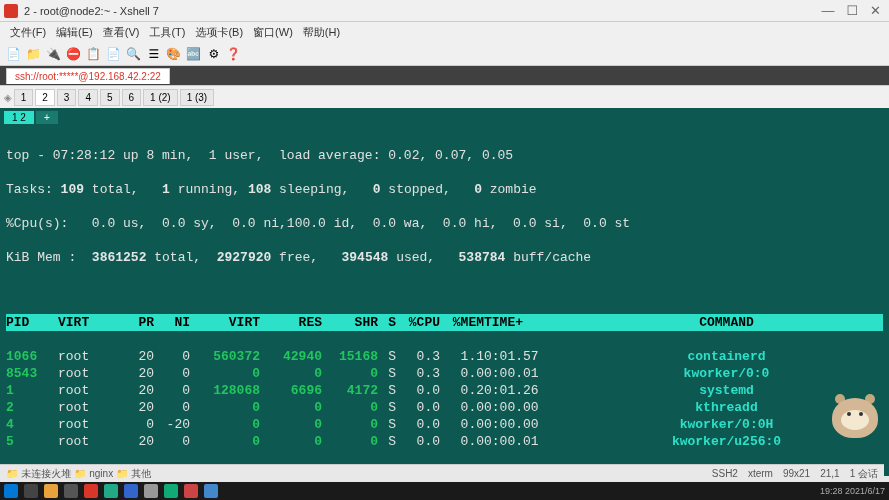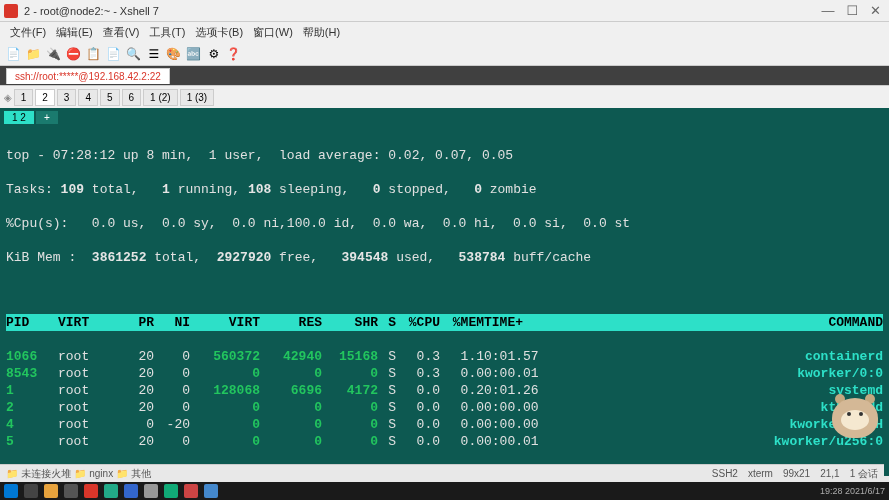--- a/index.html
+++ b/index.html
@@ -41,21 +41,21 @@
   .c-user { width: 50px; text-align: left; padding-left: 4px; }
   .c-pr { width: 50px; text-align: right; }
   .c-ni { width: 36px; text-align: right; }
   .c-virt { width: 70px; text-align: right; }
   .c-res { width: 62px; text-align: right; }
   .c-shr { width: 56px; text-align: right; }
   .c-s { width: 18px; text-align: right; }
   .c-cpu { width: 44px; text-align: right; }
   .c-mem { width: 44px; text-align: right; }
   .c-time { width: 80px; text-align: left; }
-  .c-cmd { padding-left: 6px; flex: 1; text-align: right; font-family: Liberation Mono, monospace; }
+  .c-cmd { padding-left: 6px; flex: 1; text-align: center; font-family: Liberation Mono, monospace; }
   
   .mascot { position: absolute; right: 6px; bottom: 30px; width: 56px; height: 56px; }
   .mascot-body { width: 46px; height: 40px; background: #d4b896; border-radius: 50% 50% 45% 45%; position: absolute; bottom: 8px; left: 5px; }
   .mascot-face { width: 28px; height: 20px; background: #f5e8d0; border-radius: 50%; position: absolute; bottom: 16px; left: 14px; }
   .mascot-eye { width: 4px; height: 4px; background: #333; border-radius: 50%; position: absolute; }
   .mascot-ear { width: 10px; height: 10px; background: #c4a880; border-radius: 50%; position: absolute; }
   
   .statusbar { position: absolute; bottom: 18px; left: 0; right: 5px; background: #e8e8e8; height: 18px; display: flex; align-items: center; padding: 0 6px; font-size: 10px; color: #555; justify-content: space-between; border-top: 1px solid #ccc; }
   .statusbar-right { display: flex; gap: 10px; align-items: center; }
   

